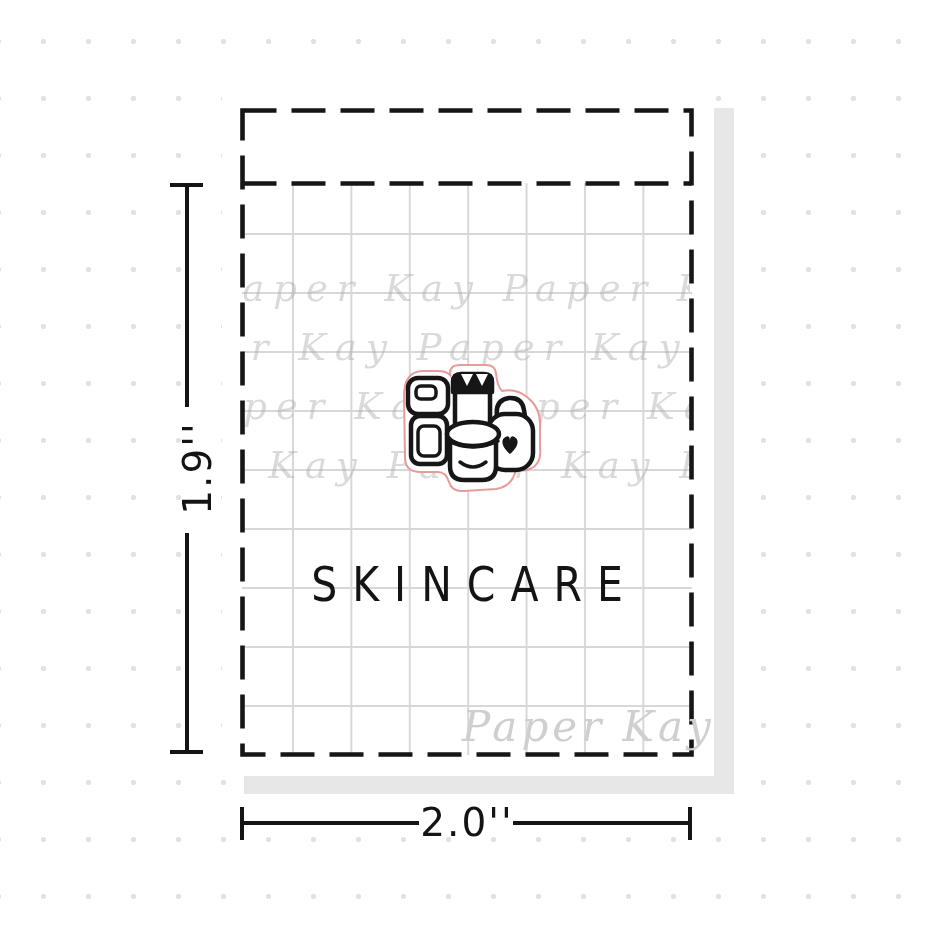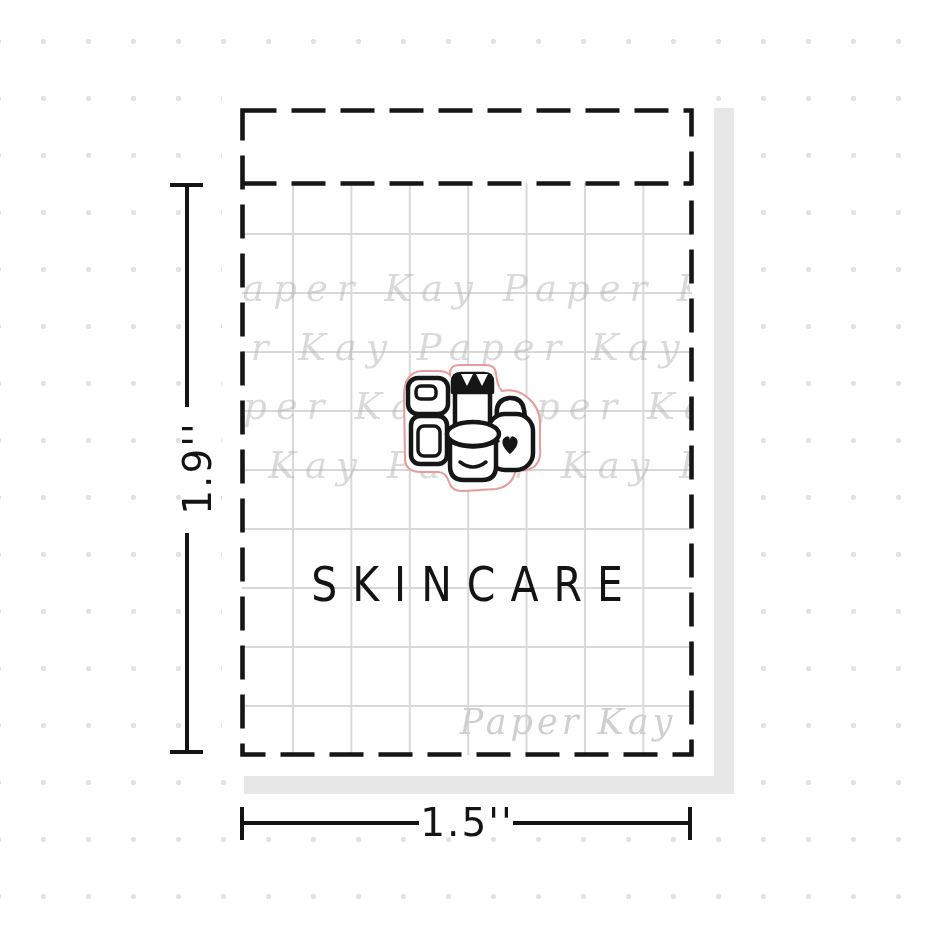--- a/index.html
+++ b/index.html
@@ -55,23 +55,23 @@
   .icon-svg { left:396px; top:362px; }
 
   .sticker-label {
     position:absolute; left:242px; top:556px; width:450px;
     text-align:center; font-size:41px; letter-spacing:15px; text-indent:15px;
     color:#141414; font-family:"DejaVu Sans", sans-serif;
     transform:scaleY(1.18); transform-origin:50% 0;
   }
 
   .signature {
-    position:absolute; left:452px; top:702px; width:232px;
+    position:absolute; left:462px; top:702px; width:232px;
     text-align:center; font-family:"DejaVu Serif", serif; font-style:italic;
-    font-size:35px; letter-spacing:4px; color:#cfcfcf; white-space:nowrap;
+    font-size:42px; letter-spacing:4px; color:#cfcfcf; white-space:nowrap;
   }
 
   
   .dim-seg { position:absolute; background:#141414; }
   .v-seg1 { left:185px; top:185px; width:4px; height:222px; }
   .v-seg2 { left:185px; top:533px; width:4px; height:221px; }
   .v-cap-top    { left:170px; top:183px; width:33px; height:4px; }
   .v-cap-bottom { left:170px; top:750px; width:33px; height:4px; }
   .h-seg1 { left:242px; top:821px; width:177px; height:4px; }
   .h-seg2 { left:513px; top:821px; width:177px; height:4px; }
@@ -156,15 +156,15 @@
   <div class="dim-seg v-seg1"></div>
   <div class="dim-seg v-seg2"></div>
   <div class="dim-seg v-cap-top"></div>
   <div class="dim-seg v-cap-bottom"></div>
   <div class="dim-label height">1.9''</div>
 
   <div class="dim-seg h-seg1"></div>
   <div class="dim-seg h-seg2"></div>
   <div class="dim-seg h-cap-left"></div>
   <div class="dim-seg h-cap-right"></div>
-  <div class="dim-label width">1.5''</div>
+  <div class="dim-label width">2.0''</div>
 
 </div>
 
 </body></html>

